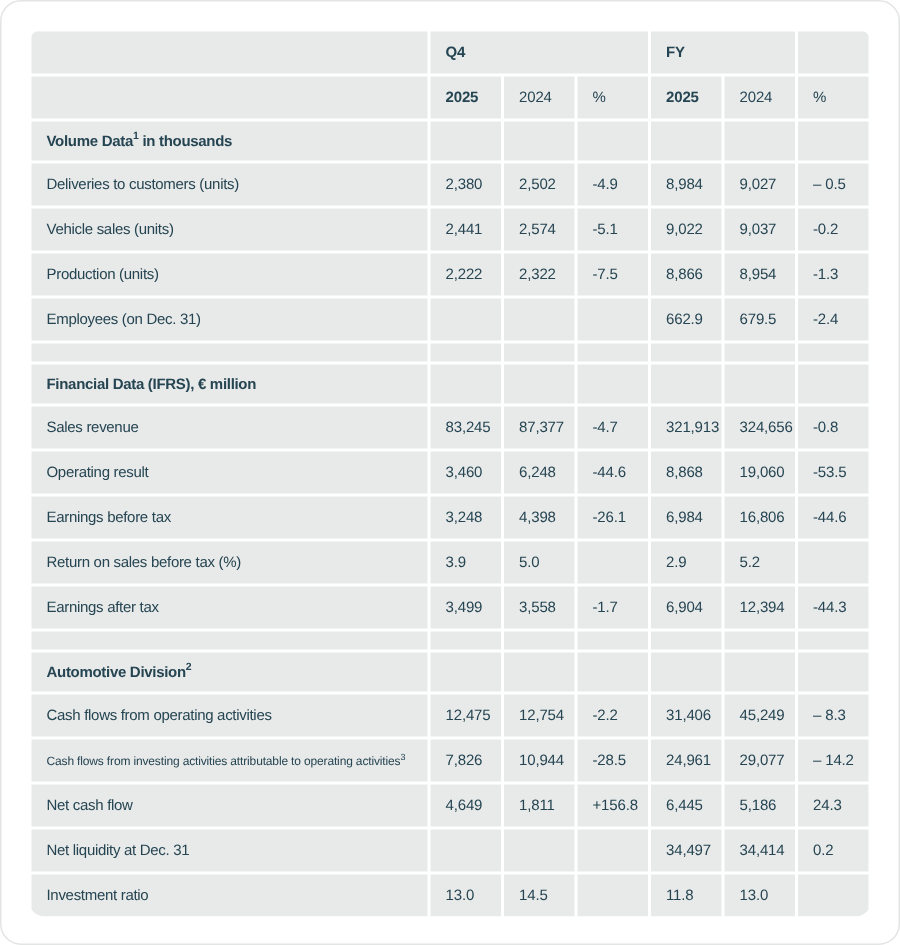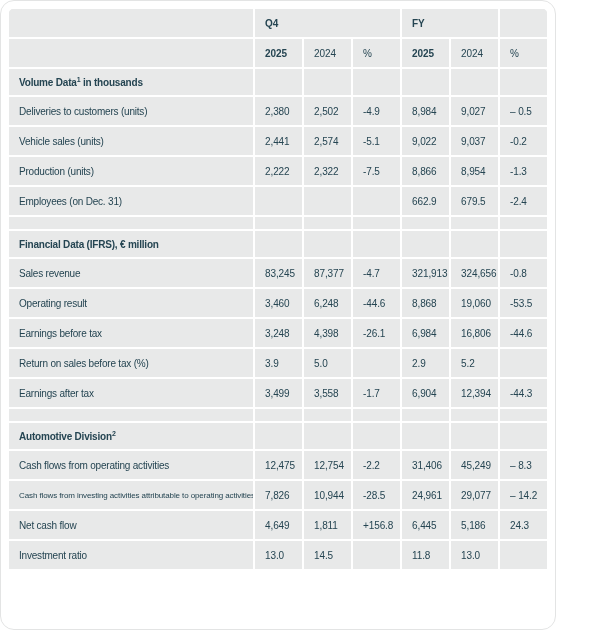--- a/index.html
+++ b/index.html
@@ -3,24 +3,24 @@
 <meta charset="utf-8">
 <style>
   html, body { margin: 0; padding: 0; background: #ffffff; }
   body {
     font-family: "Liberation Sans", sans-serif;
     width: 600px; height: 630px;
     color: #254552;
   }
   .card {
     box-sizing: border-box;
-    width: 556px; height: 630px;
+    width: 600px; height: 630px;
     border: 1px solid #e3e4e4;
     border-radius: 14px;
-    padding: 6px;
+    padding: 18px;
     background: #ffffff;
     overflow: hidden;
   }
   .grid {
     border-radius: 11px;
     overflow: hidden;
     width: 100%; height: 100%;
   }
   table {
     width: 100%;
@@ -233,20 +233,29 @@
           <tr class="data-row">
             <td class="label">Net cash flow</td>
             <td>4,649</td>
             <td>1,811</td>
             <td>+156.8</td>
             <td>6,445</td>
             <td>5,186</td>
             <td>24.3</td>
           </tr>
           <tr class="data-row">
+            <td class="label">Net liquidity at Dec. 31</td>
+            <td></td>
+            <td></td>
+            <td></td>
+            <td>34,497</td>
+            <td>34,414</td>
+            <td>0.2</td>
+          </tr>
+          <tr class="data-row">
             <td class="label">Investment ratio</td>
             <td>13.0</td>
             <td>14.5</td>
             <td></td>
             <td>11.8</td>
             <td>13.0</td>
             <td></td>
           </tr>
         </tbody>
     </table>

